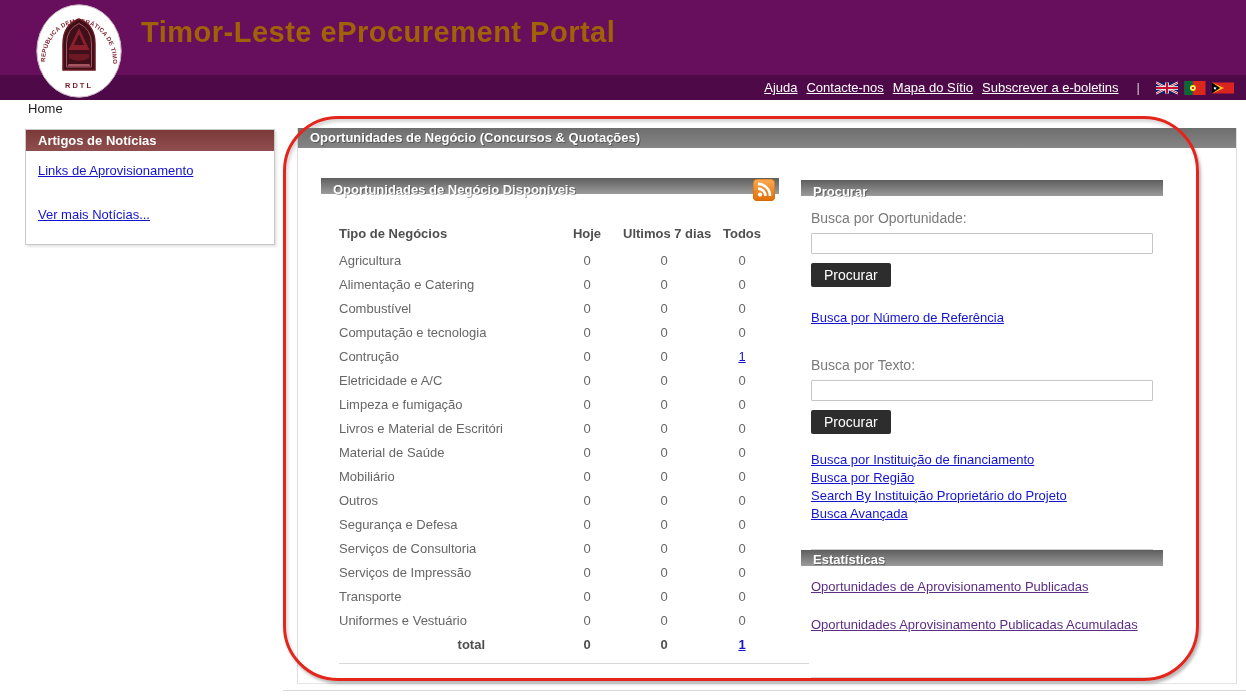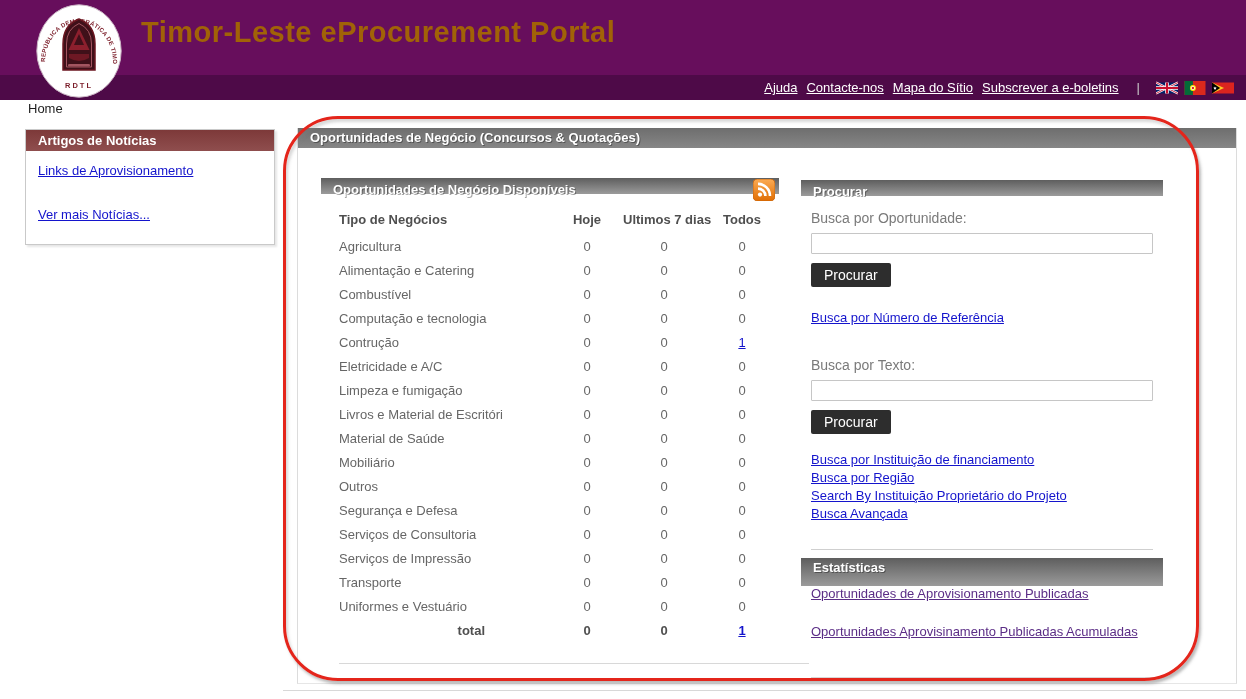--- a/index.html
+++ b/index.html
@@ -48,21 +48,21 @@
     text-shadow:1px 1px 0 rgba(0,0,0,0.35);
   }
   .panel-head {
     background:linear-gradient(180deg,#5e5e5e,#9b9b9b);
     color:#fff; font-weight:bold; font-size:13px; line-height:24px; height:16px;
     padding-left:12px; text-shadow:1px 1px 0 rgba(0,0,0,0.35); position:relative;
   }
   
   .table-panel { position:absolute; left:23px; top:50px; width:458px; }
   .rss { position:absolute; right:4px; top:1px; width:22px; height:22px; cursor:pointer; line-height:0; }
-  table { border-collapse:collapse; table-layout:fixed; width:458px; margin-top:10px; }
+  table { border-collapse:collapse; table-layout:fixed; width:458px; margin-top:24px; }
   col.c1{width:230px} col.c2{width:72px} col.c3{width:82px} col.c4{width:74px}
   th { font-weight:bold; color:#4f4f4f; font-size:13px; height:30px; vertical-align:middle; white-space:nowrap; }
   th.cat { text-align:left; padding-left:18px; }
   th.num, td.num { text-align:center; }
   td { height:24px; font-size:13px; color:#666; vertical-align:middle; }
   td.cat { padding-left:18px; }
   td .numlink { color:#1414cc; text-decoration:underline; cursor:pointer; }
   tr.total-row td { font-weight:bold; color:#4f4f4f; }
   tr.total-row td.cat { text-align:right; padding-right:66px; padding-left:0; }
   tr.total-row .numlink { font-weight:bold; }
@@ -79,23 +79,23 @@
     display:inline-block; margin-top:9px; background:#2d2d2d; color:#ffffff; border:none;
     font-size:14px; font-family:"Liberation Sans", sans-serif; padding:4px 13px;
     border-radius:2px; cursor:pointer;
   }
   .ref-link { display:inline-block; margin-top:23px; }
   .blue-link, .sp-links a { color:#1414cc; text-decoration:underline; font-size:13px; cursor:pointer; }
   .block2 { margin-top:32px; }
   .sp-links { margin-top:17px; line-height:18px; }
   .sp-links a { display:block; }
   .divider { margin-top:26px; border-top:1px solid #cfcfcf; }
-  .stats-head { margin-top:8px; height:28px; line-height:20px; }
+  .stats-head { margin-top:0; height:16px; line-height:20px; }
   .stats-links a { display:block; color:#5b2d86; text-decoration:underline; font-size:13px; cursor:pointer; }
-  .stat-link-1 { }
+  .stat-link-1 { margin-top:13px; }
   .stat-link-2 { margin-top:23px; }
   .right-rule { position:absolute; left:513px; top:549px; width:353px; border-top:1px solid #d8d8d8; }
   
   .annotation {
     position:absolute; left:283px; top:116px; width:916px; height:565px;
     border:3px solid #e4251b; border-radius:55px; pointer-events:none; z-index:50;
     box-shadow:2px 3px 3px rgba(130,130,130,0.55), inset 2px 3px 3px rgba(130,130,130,0.30);
   }
   .footer-rule { position:absolute; left:283px; top:690px; width:963px; border-top:1px solid #d8d8d8; }
 </style>

